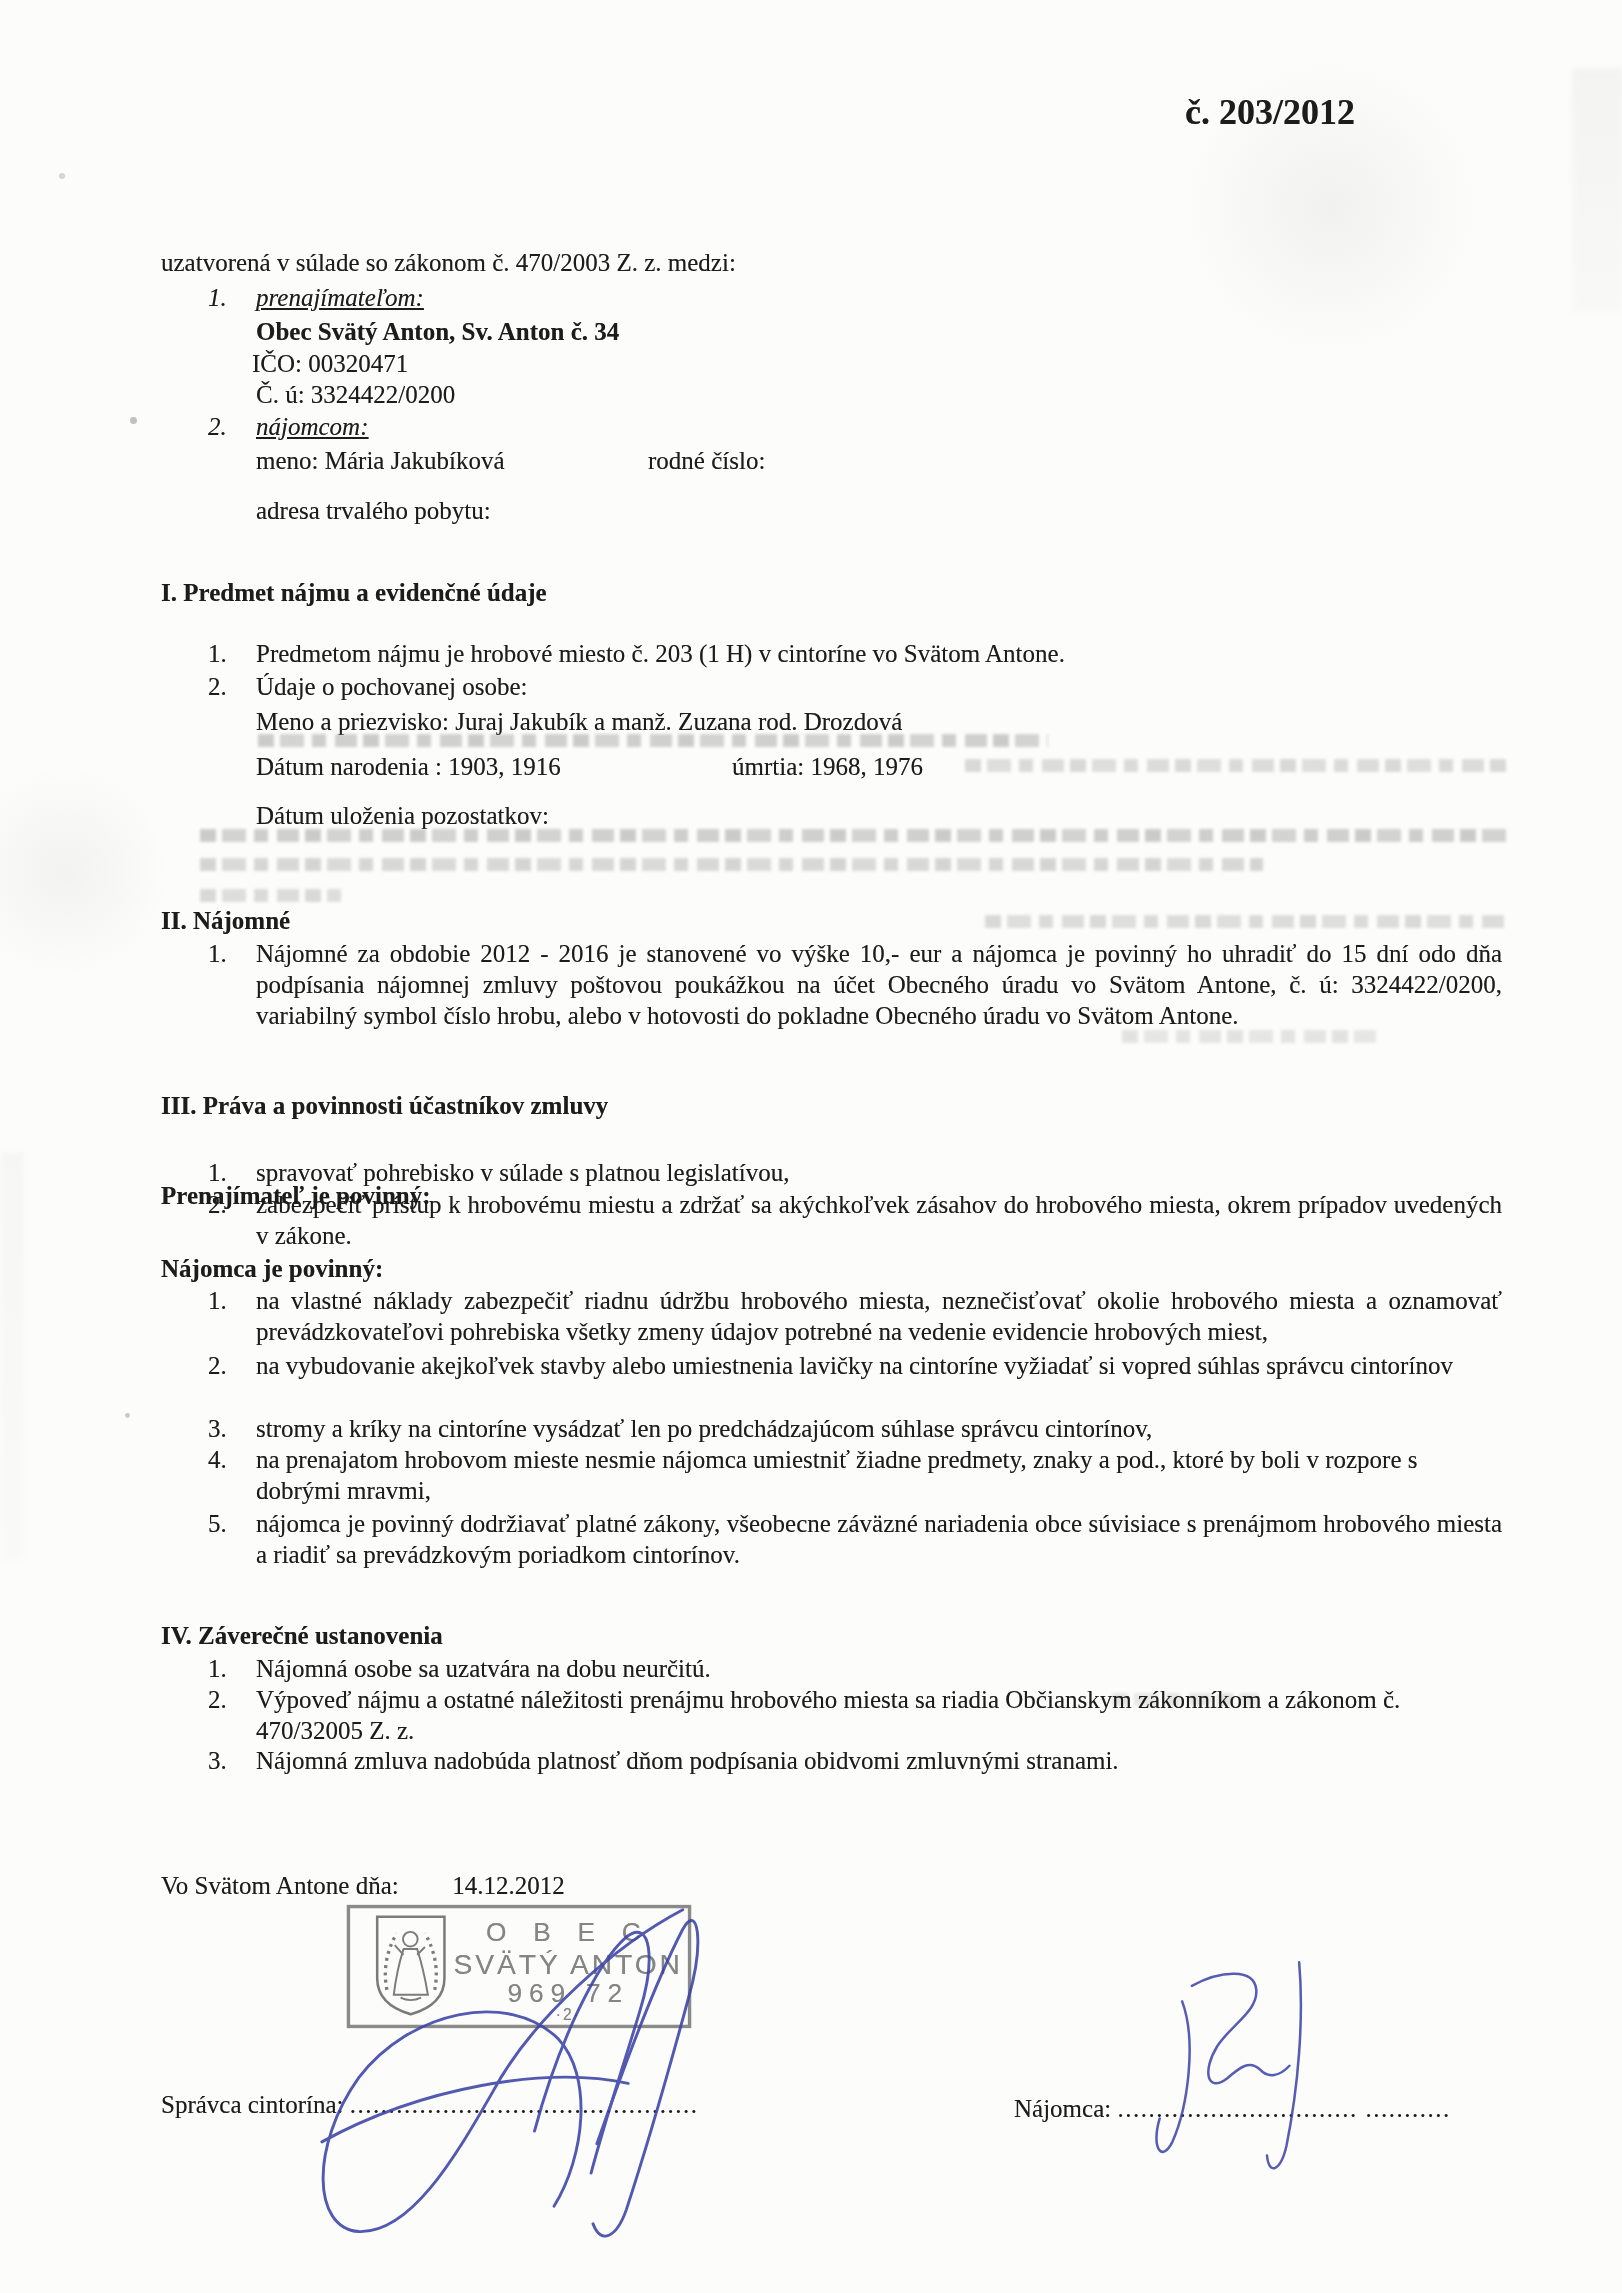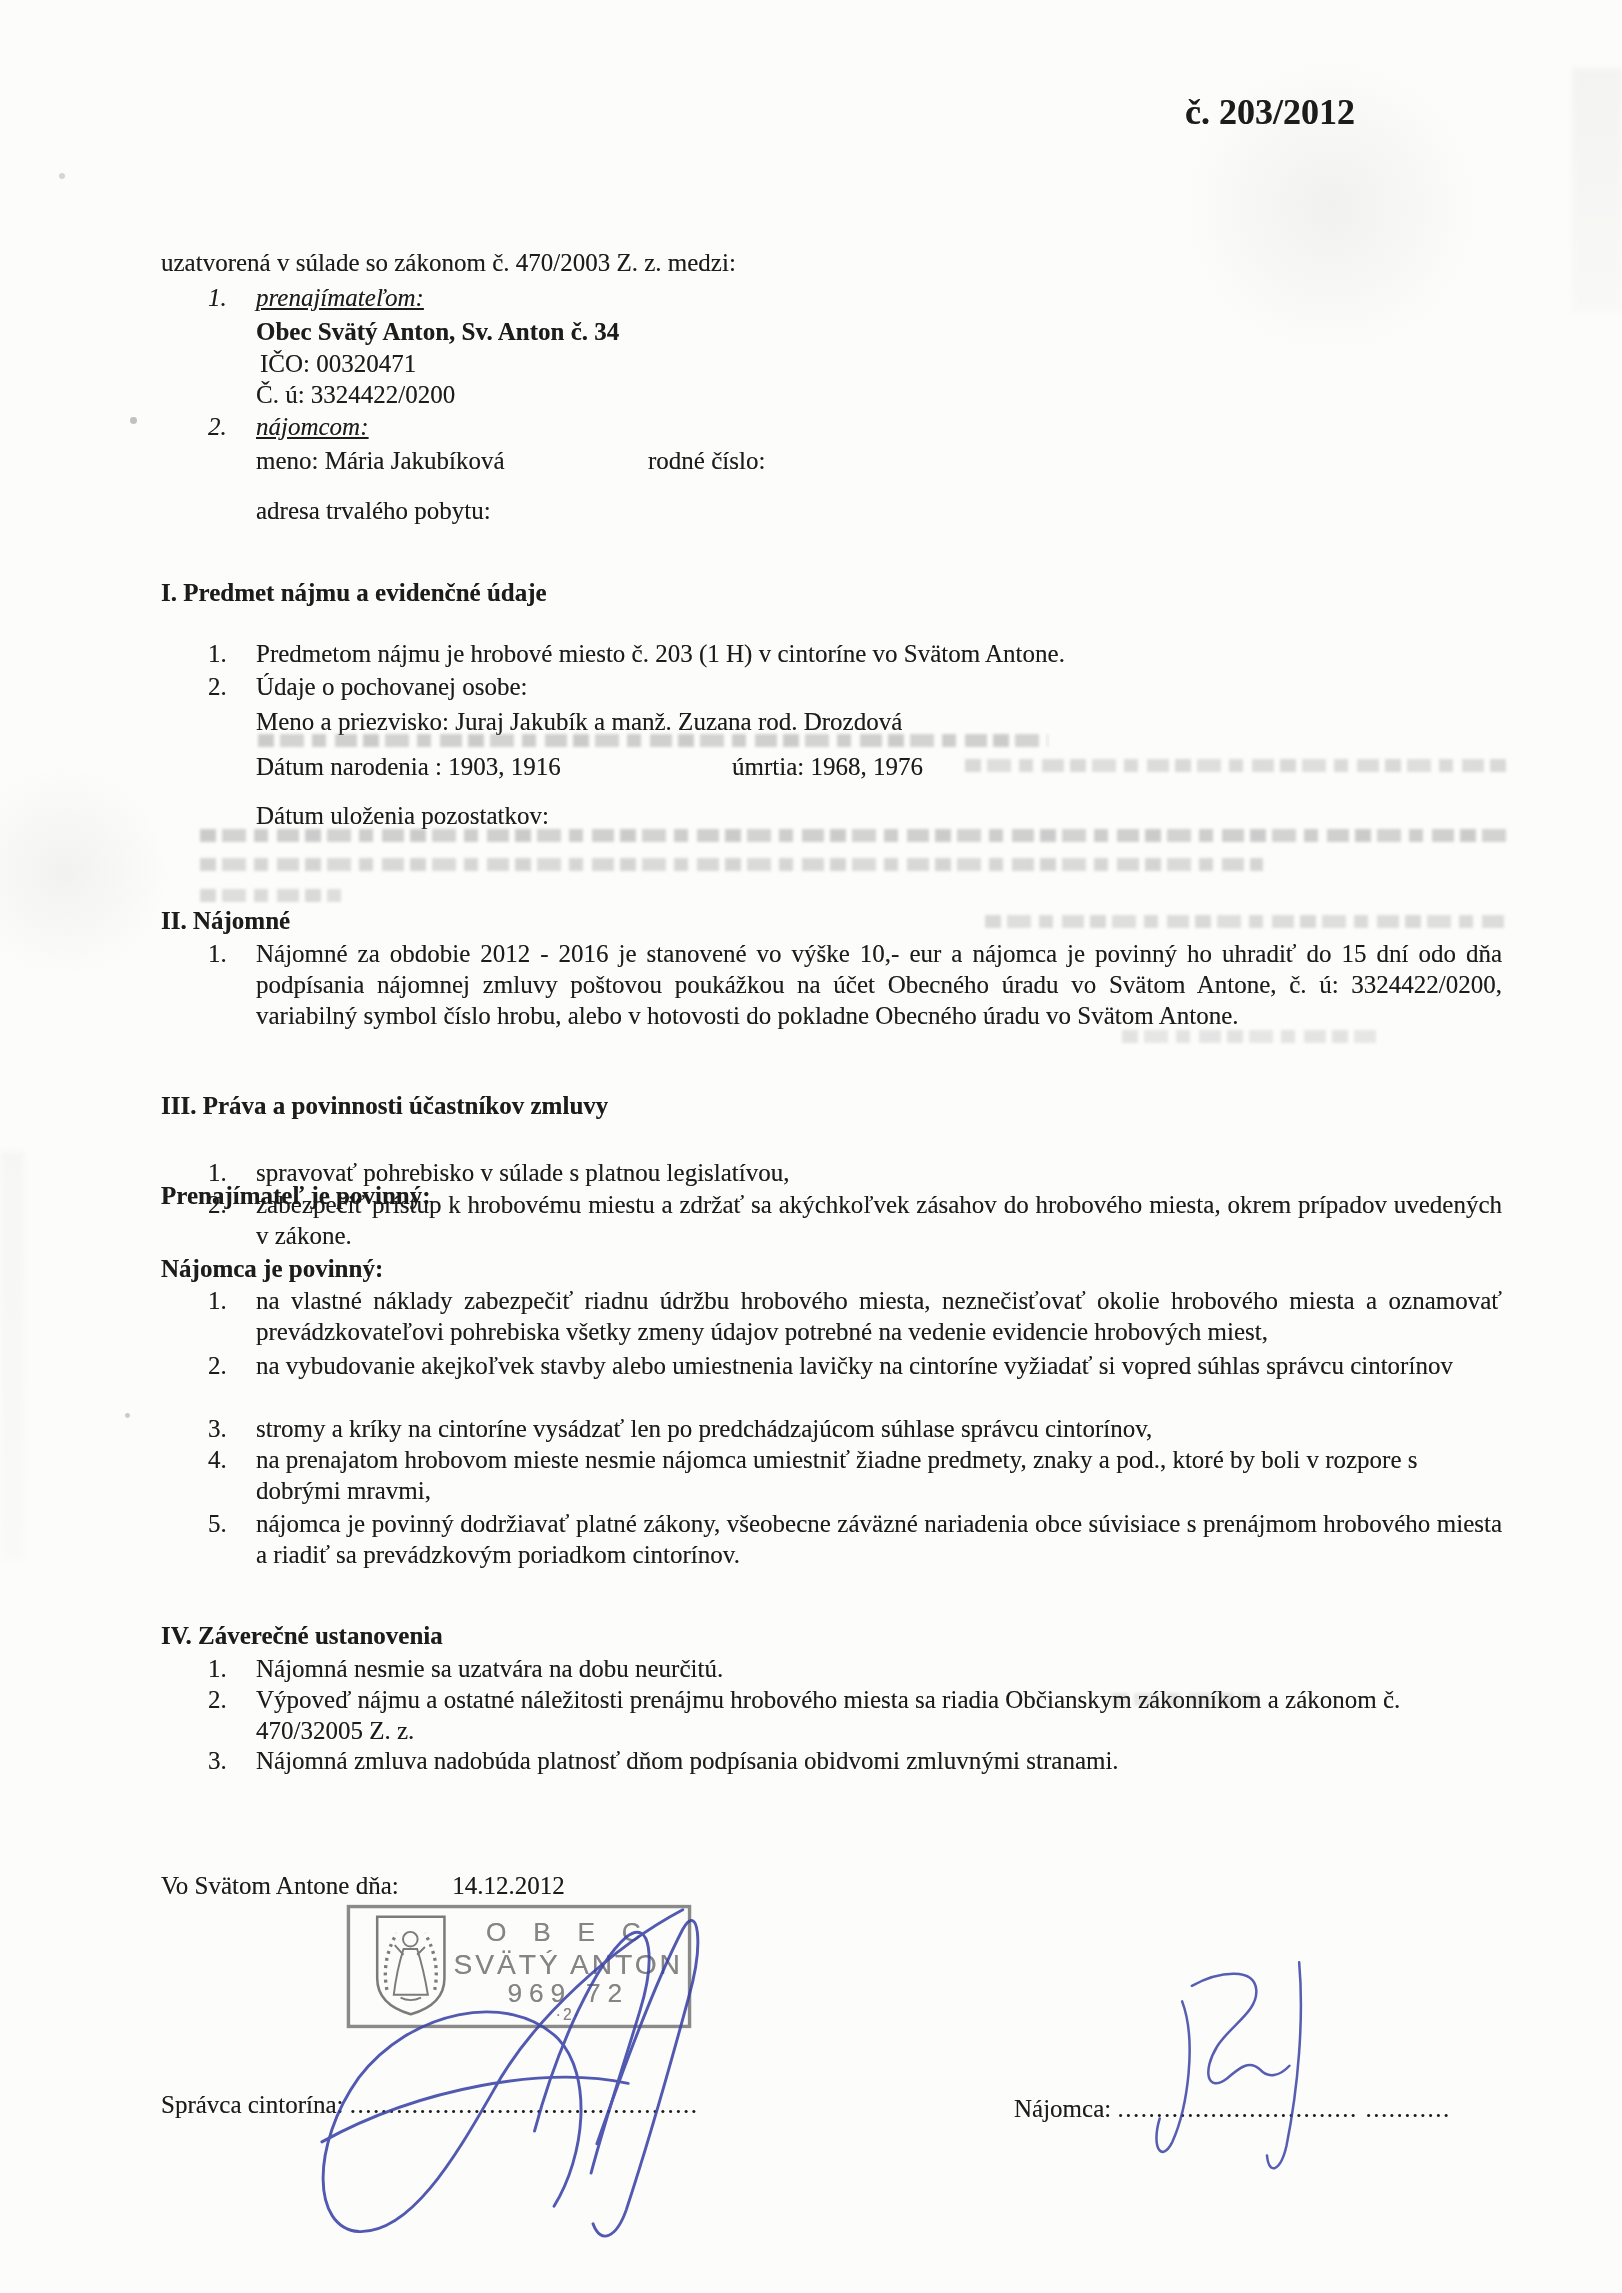--- a/index.html
+++ b/index.html
@@ -42,21 +42,21 @@
 
   <div class="abs doc-number">č. 203/2012</div>
 
   <div class="abs" style="top:247px;left:161px;">uzatvorená v súlade so zákonom č. 470/2003 Z. z. medzi:</div>
 
   <div class="abs row it" style="top:282px;left:208px;width:1294px;">
     <div class="num">1.</div>
     <div class="u">prenajímateľom:</div>
   </div>
   <div class="abs b" style="top:316px;left:256px;">Obec Svätý Anton, Sv. Anton č. 34</div>
-  <div class="abs" style="top:348px;left:260px;">IČO: 00320471</div>
+  <div class="abs" style="top:348px;left:252px;">IČO: 00320471</div>
   <div class="abs" style="top:379px;left:256px;">Č. ú: 3324422/0200</div>
 
   <div class="abs row it" style="top:411px;left:208px;width:1294px;">
     <div class="num">2.</div>
     <div class="u">nájomcom:</div>
   </div>
   <div class="abs" style="top:445px;left:256px;">meno: Mária Jakubíková</div>
   <div class="abs" style="top:445px;left:648px;">rodné číslo:</div>
   <div class="abs" style="top:495px;left:256px;">adresa trvalého pobytu:</div>
 
@@ -122,21 +122,21 @@
     <div class="txt">na prenajatom hrobovom mieste nesmie nájomca umiestniť žiadne predmety, znaky a pod., ktoré by boli v rozpore s dobrými mravmi,</div>
   </div>
   <div class="abs row item just" style="top:1508px;">
     <div class="num">5.</div>
     <div class="txt">nájomca je povinný dodržiavať platné zákony, všeobecne záväzné nariadenia obce súvisiace s prenájmom hrobového miesta a riadiť sa prevádzkovým poriadkom cintorínov.</div>
   </div>
 
   <div class="abs ctr b" style="top:1620px;">IV. Záverečné ustanovenia</div>
   <div class="abs row item" style="top:1653px;">
     <div class="num">1.</div>
-    <div class="txt">Nájomná nesmie sa uzatvára na dobu neurčitú.</div>
+    <div class="txt">Nájomná osobe sa uzatvára na dobu neurčitú.</div>
   </div>
   <div class="abs row item" style="top:1684px;">
     <div class="num">2.</div>
     <div class="txt">Výpoveď nájmu a ostatné náležitosti prenájmu hrobového miesta sa riadia Občianskym zákonníkom a zákonom č. 470/32005 Z. z.</div>
   </div>
   <div class="abs row item" style="top:1745px;">
     <div class="num">3.</div>
     <div class="txt">Nájomná zmluva nadobúda platnosť dňom podpísania obidvomi zmluvnými stranami.</div>
   </div>
 

